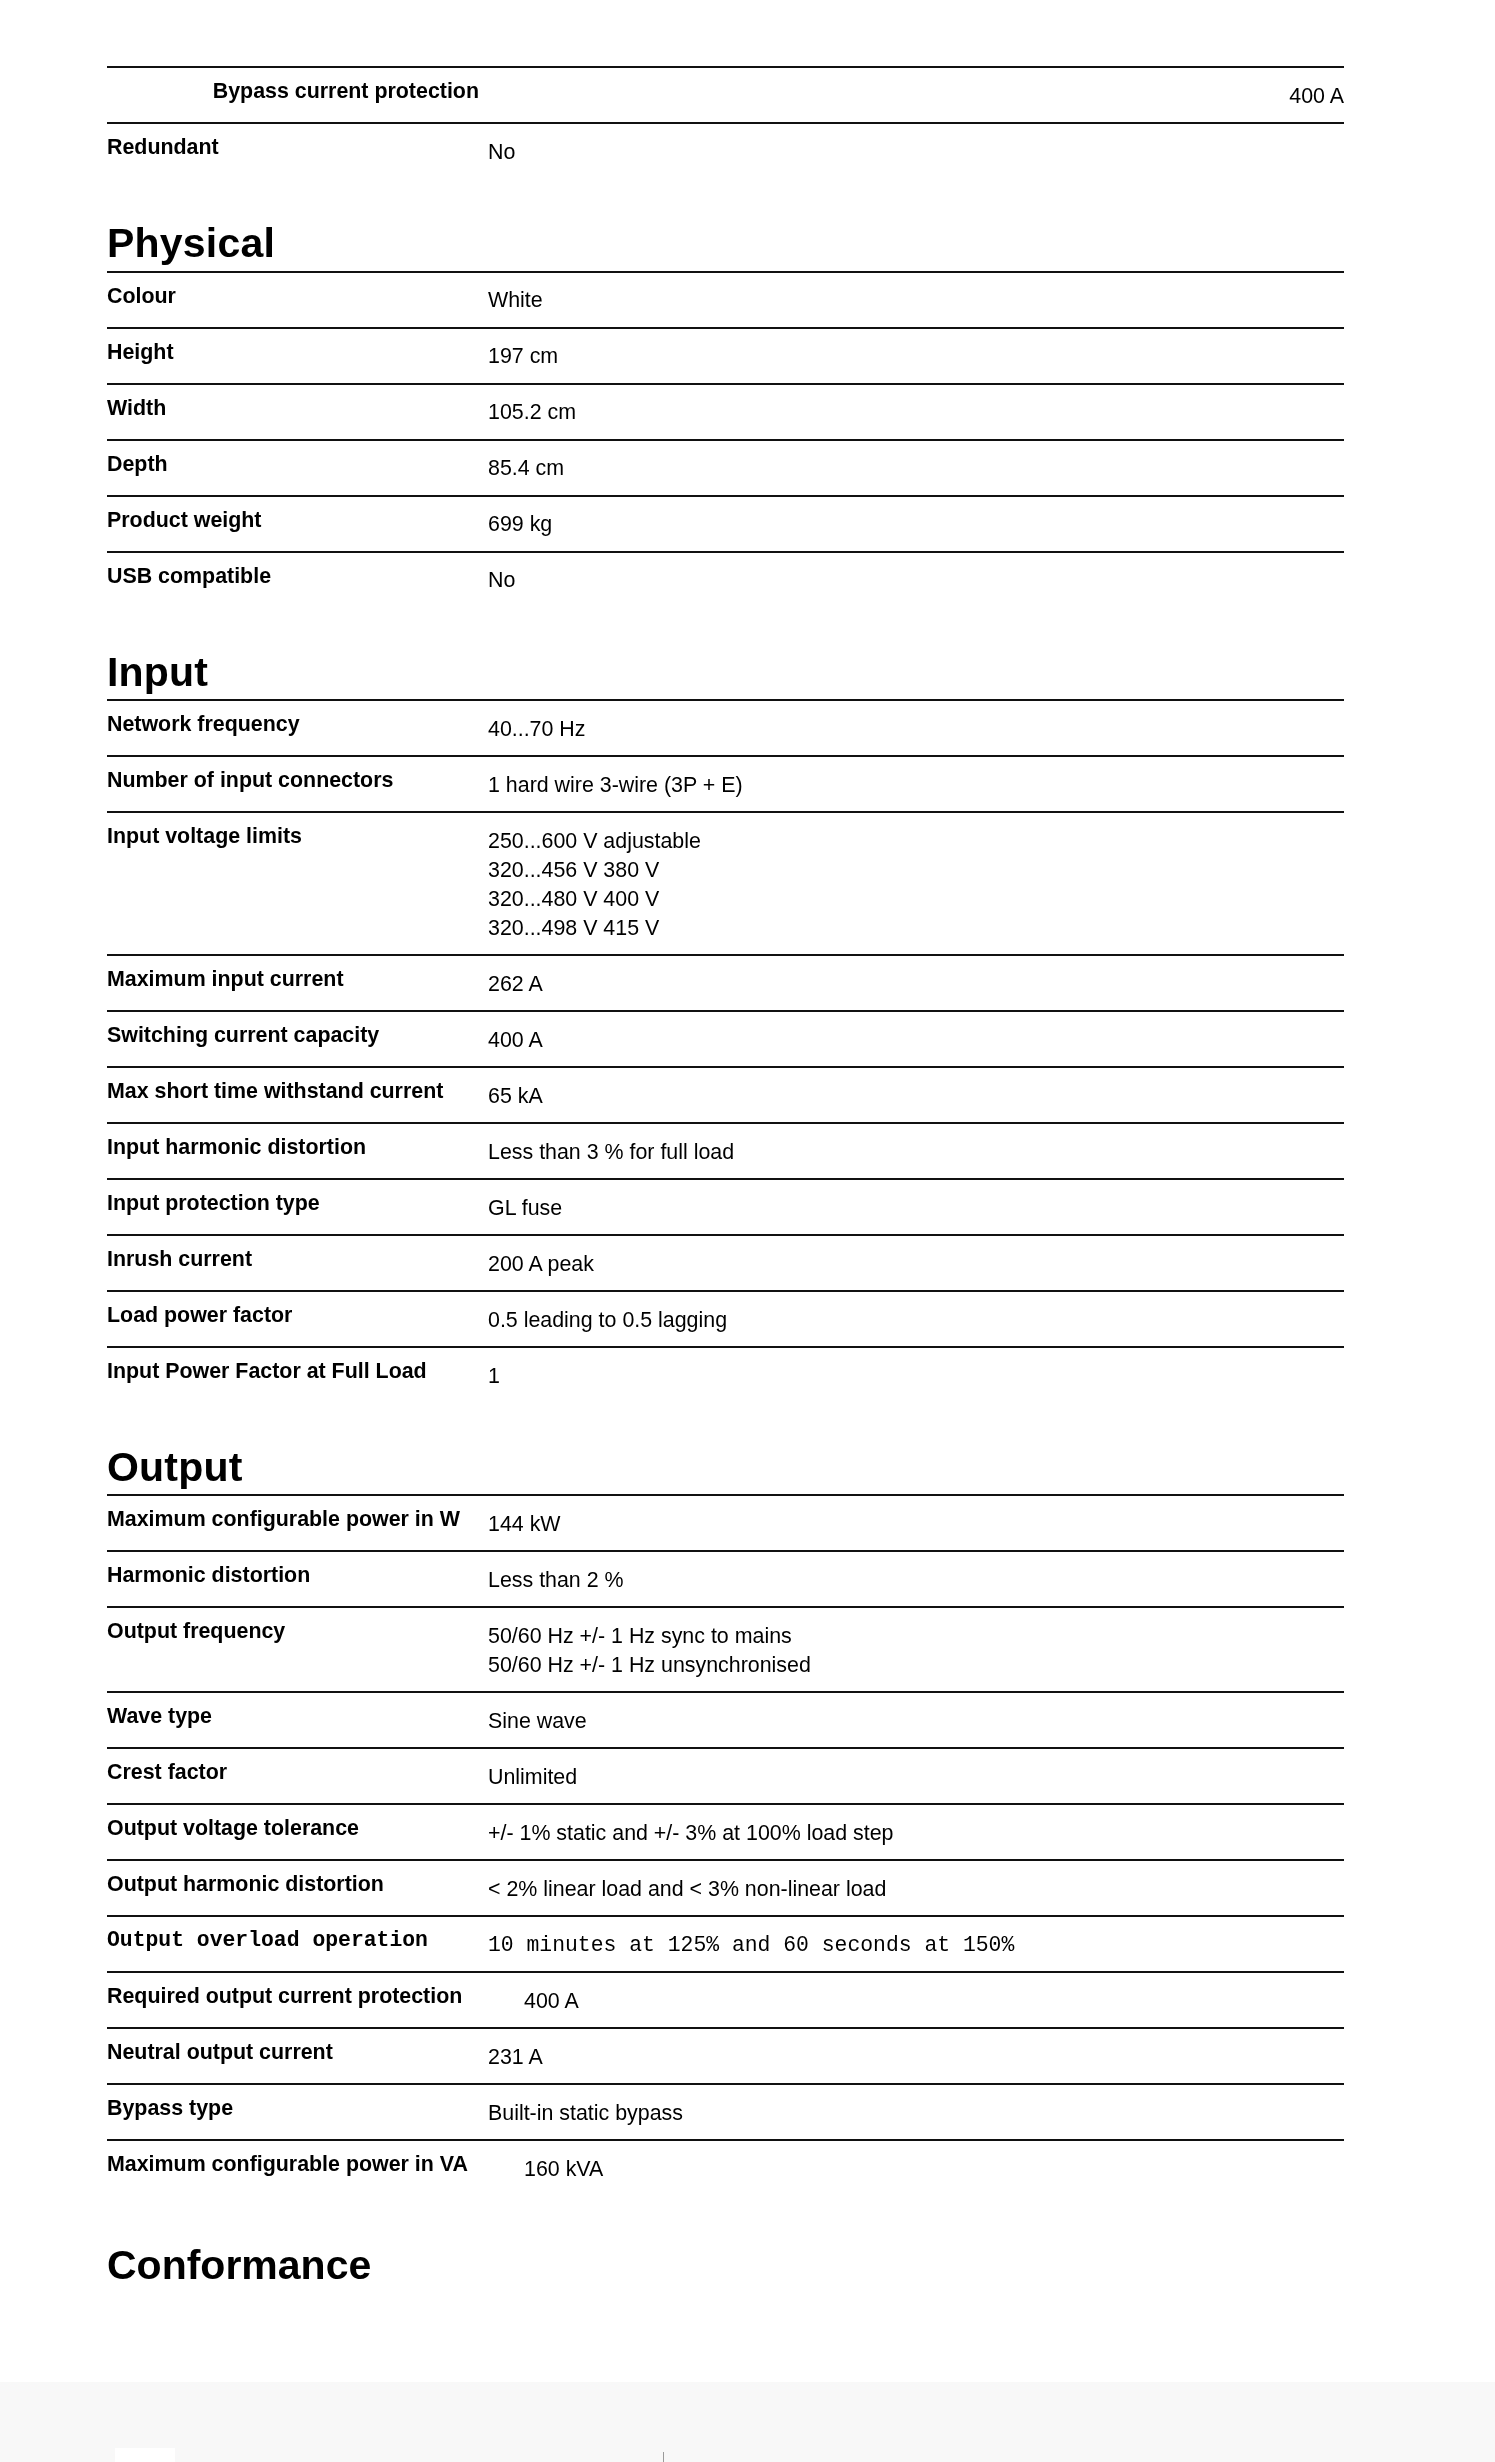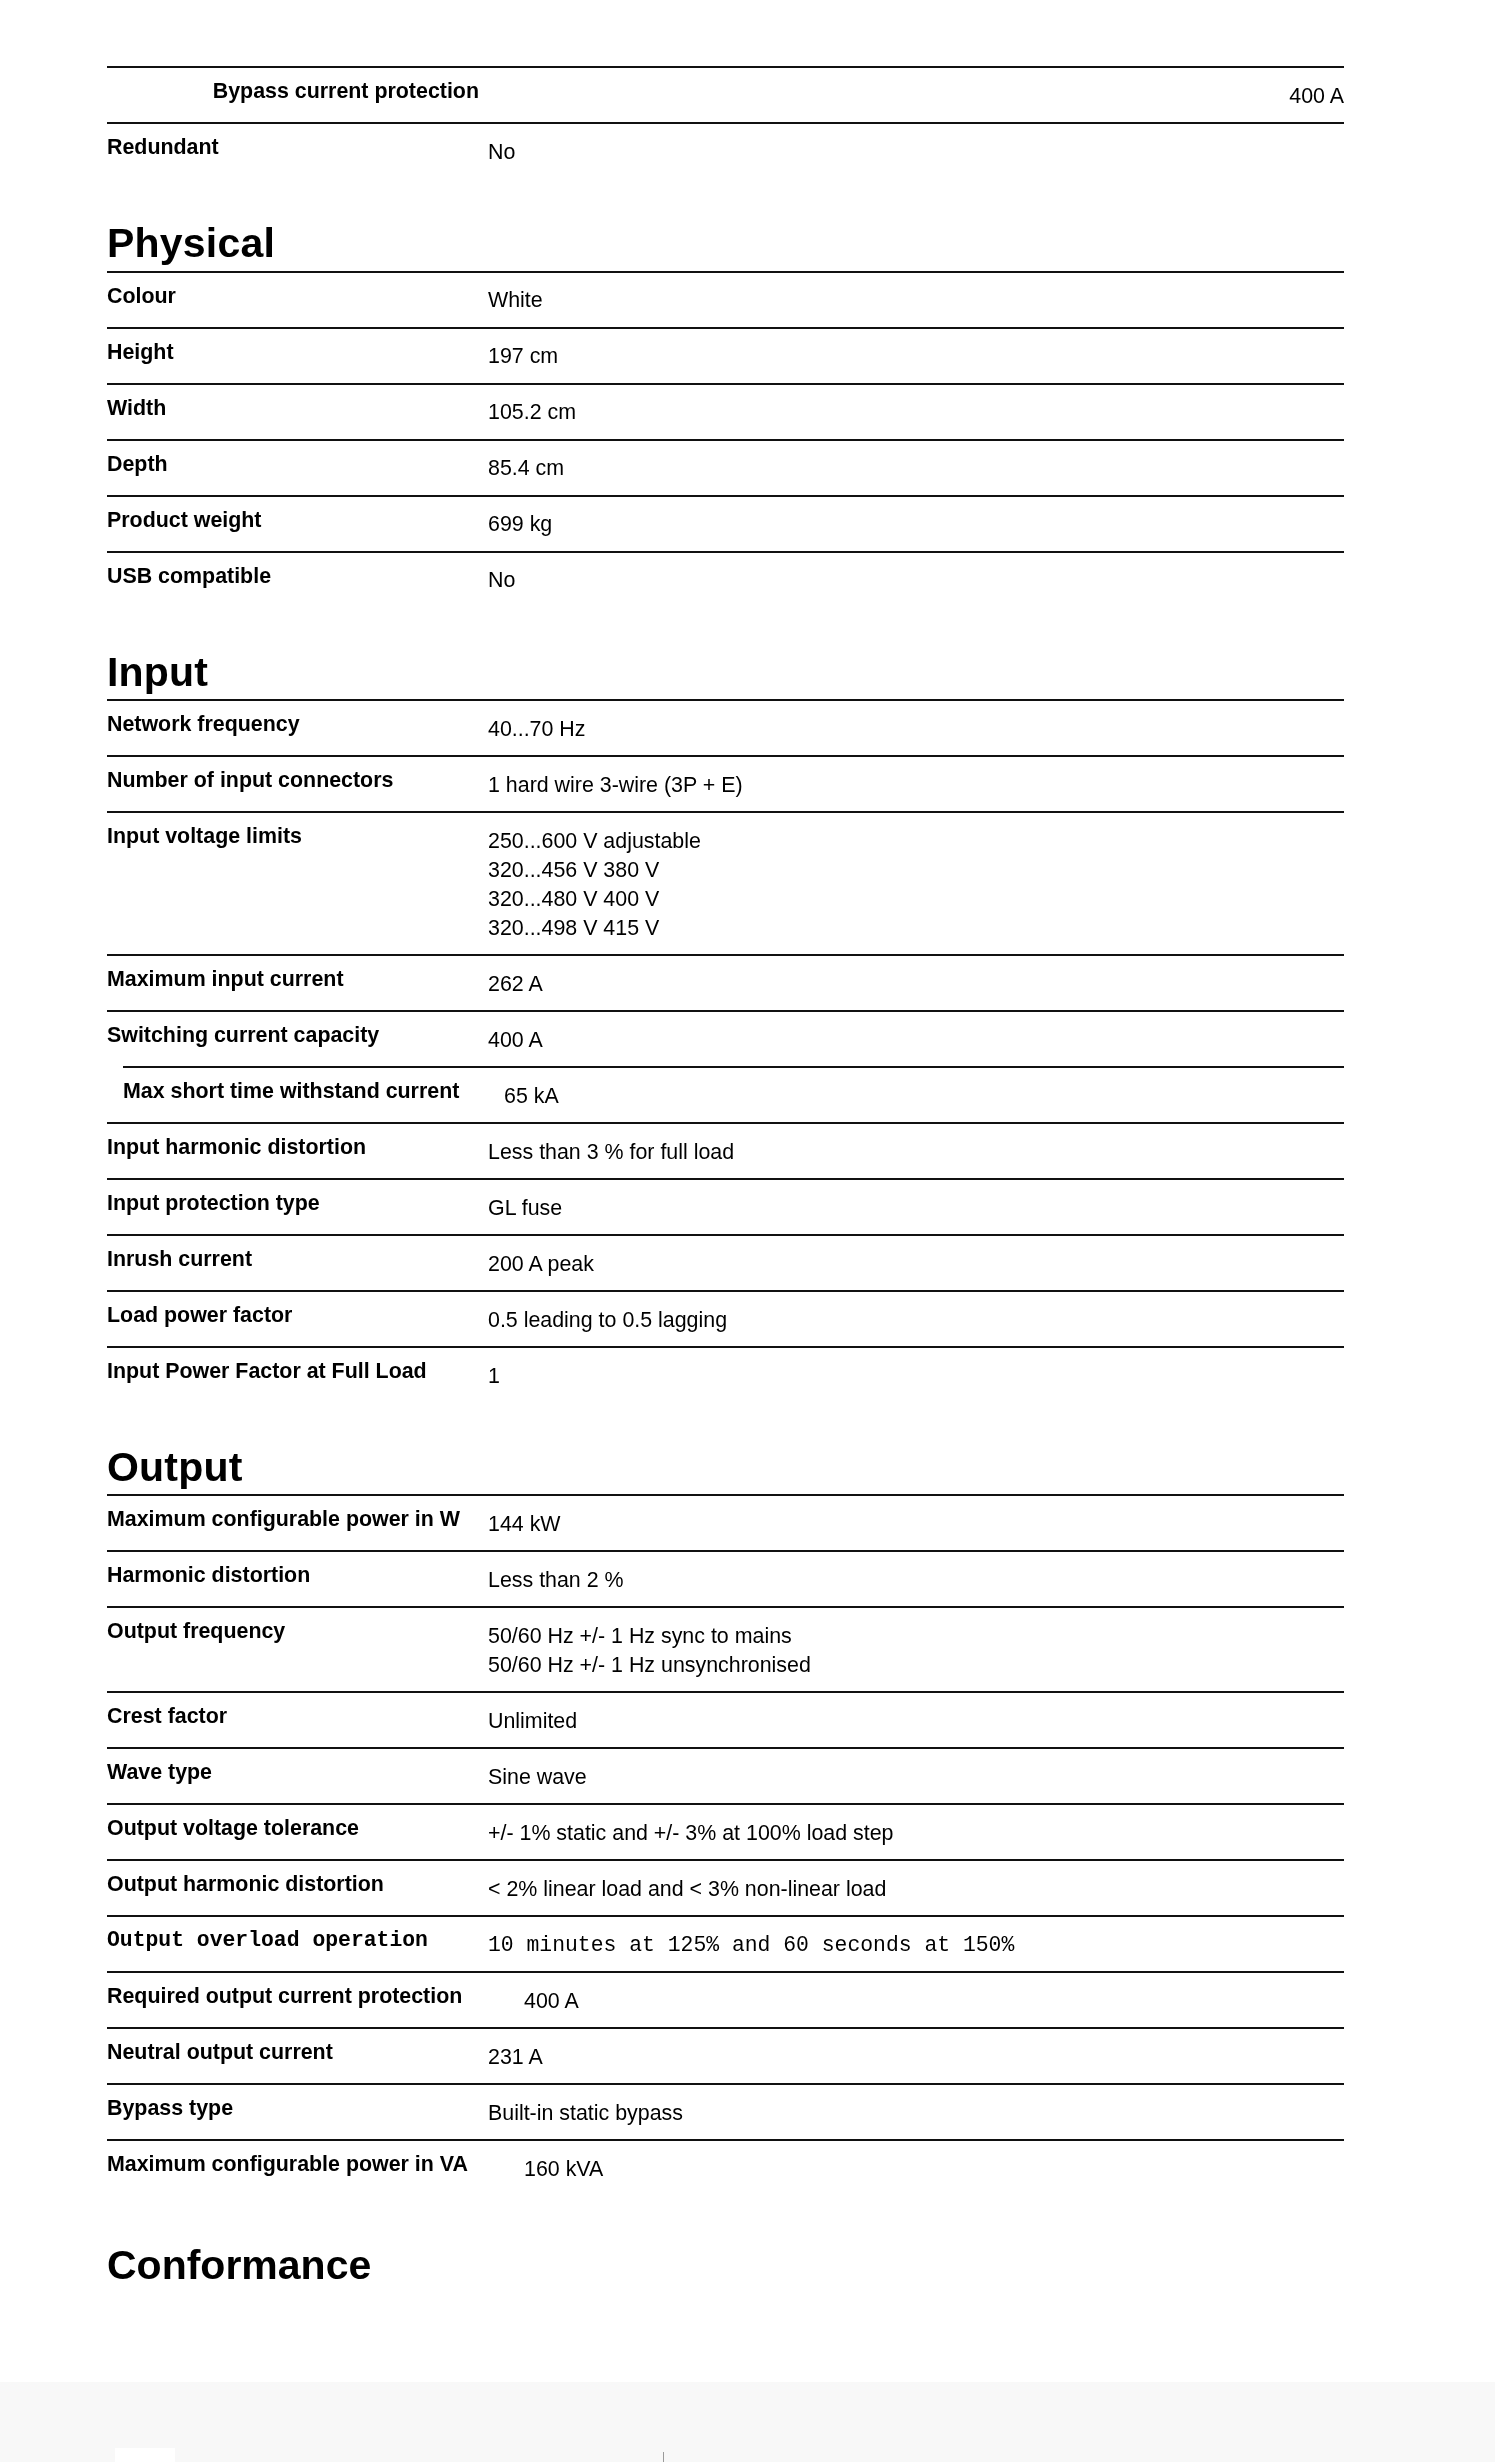--- a/index.html
+++ b/index.html
@@ -181,21 +181,21 @@
             <div class="value">
               <span class="value-line">262 A</span>
             </div>
           </div>
           <div class="row" style="border-top-color: rgb(17, 17, 17);">
             <div class="label">Switching current capacity</div>
             <div class="value">
               <span class="value-line">400 A</span>
             </div>
           </div>
-          <div class="row" style="border-top-color: rgb(17, 17, 17); margin-left: 16px;">
+          <div class="row" style="border-top-color: rgb(17, 17, 17);">
             <div class="label">Max short time withstand current</div>
             <div class="value">
               <span class="value-line">65 kA</span>
             </div>
           </div>
           <div class="row" style="border-top-color: rgb(17, 17, 17);">
             <div class="label">Input harmonic distortion</div>
             <div class="value">
               <span class="value-line">Less than 3 % for full load</span>
             </div>
@@ -242,29 +242,29 @@
             </div>
           </div>
           <div class="row" style="border-top-color: rgb(17, 17, 17);">
             <div class="label">Output frequency</div>
             <div class="value">
               <span class="value-line">50/60 Hz +/- 1 Hz sync to mains</span>
               <span class="value-line">50/60 Hz +/- 1 Hz unsynchronised</span>
             </div>
           </div>
           <div class="row" style="border-top-color: rgb(17, 17, 17);">
+            <div class="label">Wave type</div>
+            <div class="value">
+              <span class="value-line">Sine wave</span>
+            </div>
+          </div>
+          <div class="row" style="border-top-color: rgb(17, 17, 17);">
             <div class="label">Crest factor</div>
             <div class="value">
               <span class="value-line">Unlimited</span>
-            </div>
-          </div>
-          <div class="row" style="border-top-color: rgb(17, 17, 17);">
-            <div class="label">Wave type</div>
-            <div class="value">
-              <span class="value-line">Sine wave</span>
             </div>
           </div>
           <div class="row" style="border-top-color: rgb(17, 17, 17);">
             <div class="label">Output voltage tolerance</div>
             <div class="value">
               <span class="value-line">+/- 1% static and +/- 3% at 100% load step</span>
             </div>
           </div>
           <div class="row" style="border-top-color: rgb(17, 17, 17);">
             <div class="label">Output harmonic distortion</div>

